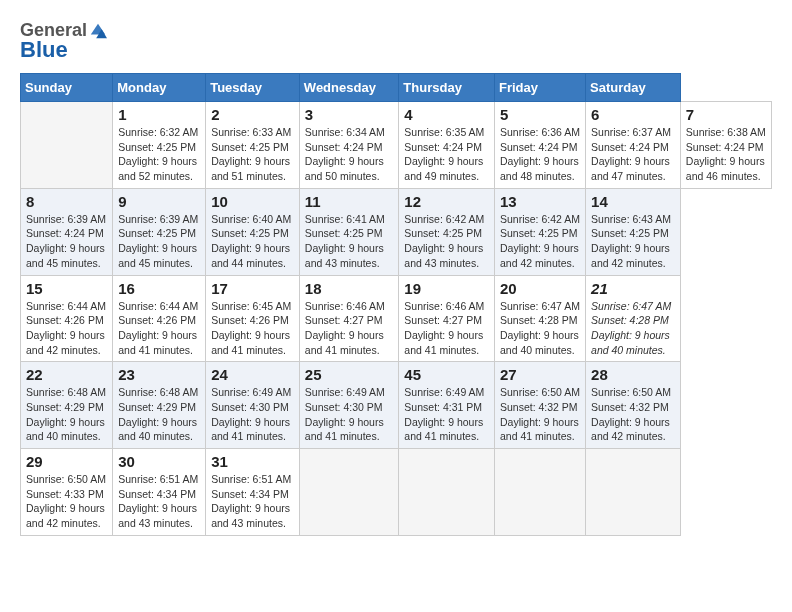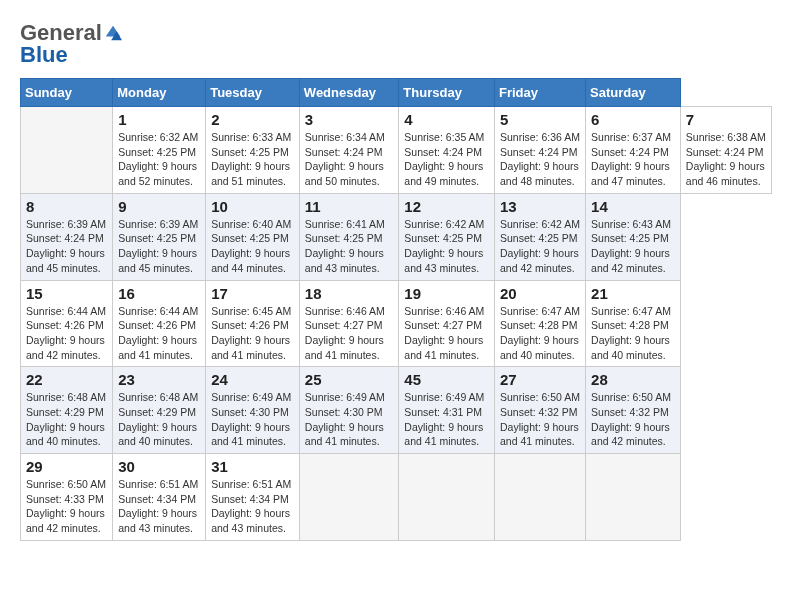--- a/index.html
+++ b/index.html
@@ -17,21 +17,21 @@
       margin-bottom: 10px;
     }
     .logo {
       display: flex;
       flex-direction: column;
       align-items: flex-start;
     }
     .logo-text {
       display: flex;
       align-items: center;
-      font-size: 22px;
+      font-size: 18px;
       font-weight: bold;
       color: #333;
     }
     .logo-general { color: #555; }
     .logo-icon {
       width: 18px;
       height: 18px;
       margin-left: 2px;
     }
     .title-area {
@@ -256,21 +256,21 @@
 Daylight: 9 hours
 and 41 minutes.</div>
         </td>
         <td style="background: rgb(255, 255, 255);">
           <span class="day-num">20</span>
           <div class="day-info" style="white-space: pre-line;">Sunrise: 6:47 AM
 Sunset: 4:28 PM
 Daylight: 9 hours
 and 40 minutes.</div>
         </td>
-        <td style="background: rgb(255, 255, 255);">
+        <td style="background: rgb(255, 255, 255); font-style: italic;">
           <span class="day-num">21</span>
           <div class="day-info" style="white-space: pre-line;">Sunrise: 6:47 AM
 Sunset: 4:28 PM
 Daylight: 9 hours
 and 40 minutes.</div>
         </td>
       </tr>
       <tr style="background: rgb(238, 242, 248);">
         <td style="background: rgb(238, 242, 248);">
           <span class="day-num">22</span>

